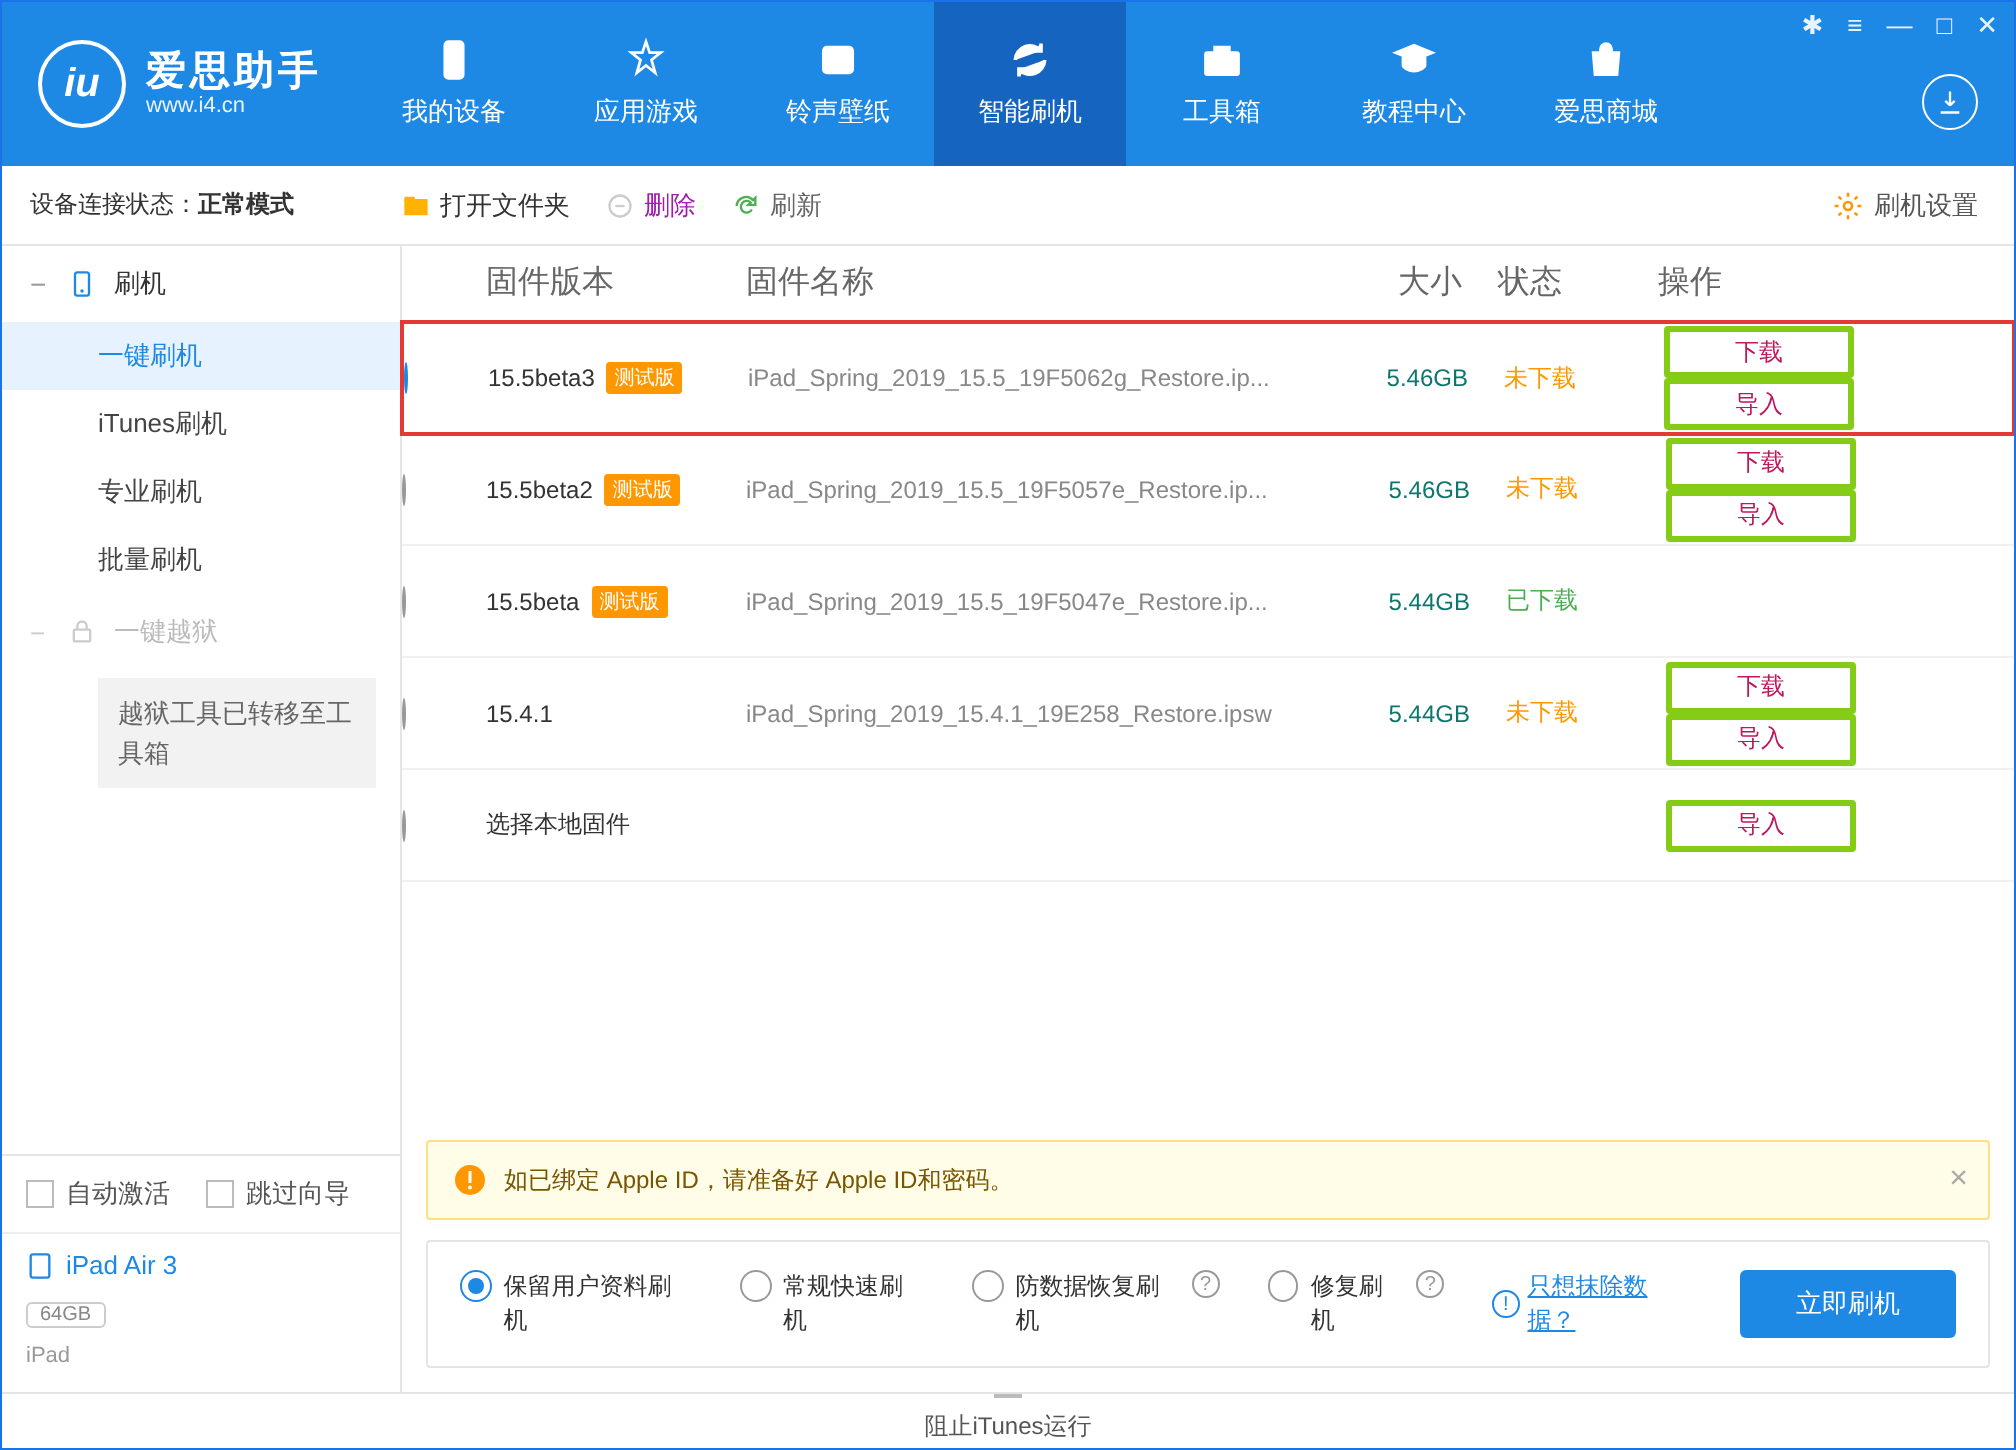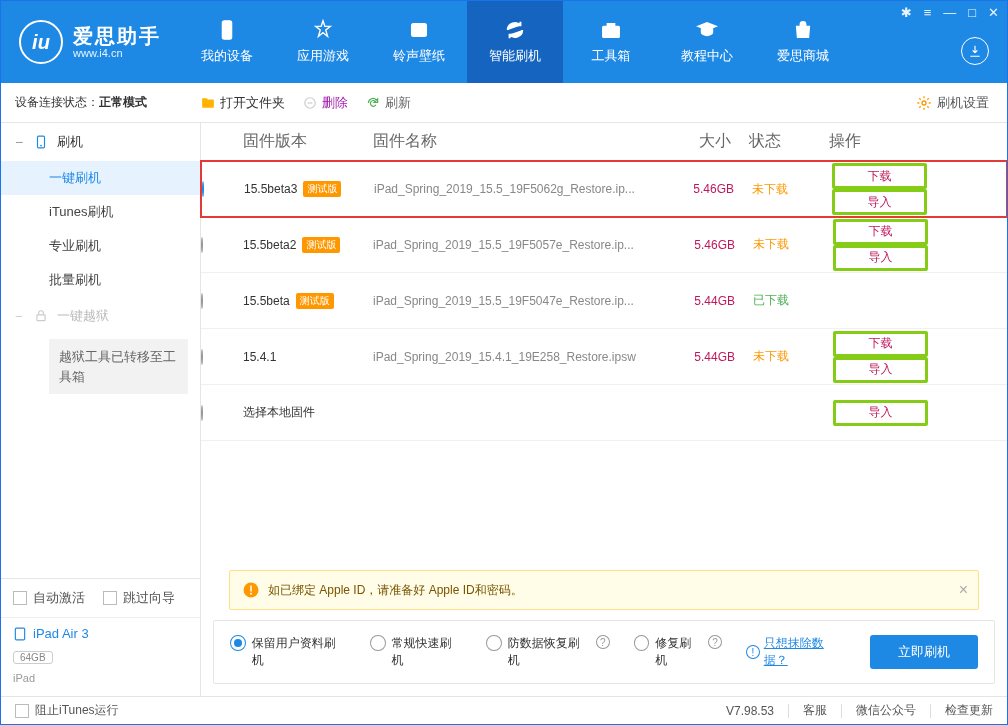--- a/index.html
+++ b/index.html
@@ -66,36 +66,36 @@
 .col-action { width: 170px; }
 
 .trow { display: flex; align-items: center; height: 56px; border-bottom: 1px solid #f0f0f0; font-size: 12px; padding-right: 4px; position: relative; justify-content: flex-end; }
 .trow.highlight { border: 2px solid #e53935; height: 58px; margin: -1px; z-index: 2; }
 .radio { width: 16px; height: 16px; border: 1.5px solid #999; border-radius: 50%; margin: 0 auto; cursor: pointer; position: relative; }
 .radio.checked { border-color: #1e88e5; }
 .radio.checked::after { content: ""; position: absolute; inset: 3px; background: #1e88e5; border-radius: 50%; }
 .ver { font-weight: 500; color: #333; display: flex; align-items: center; gap: 6px; }
 .badge { background: #ff9800; color: #fff; font-size: 10px; padding: 1px 4px; border-radius: 2px; }
 .fname { color: #888; white-space: nowrap; overflow: hidden; text-overflow: ellipsis; }
-.size { color: #be185d; }
+.size { color: #0f766e; }
 .st-not { color: #ff9800; }
 .st-done { color: #4caf50; }
 .btn { width: 95px; height: 26px; border: 3px solid #84cc16; background: #fff; border-radius: 2px; cursor: pointer; font-size: 12px; color: #be185d; margin-right: 8px; }
 
 
-.warn-bar { margin: 6px 28px 0; height: 40px; background: #fffde7; border: 1px solid #ffe082; border-radius: 2px; display: flex; align-items: center; padding: 0 12px; gap: 8px; font-size: 12px; color: #795500; position: relative; }
+.warn-bar { margin: 6px 12px 0; height: 40px; background: #fffde7; border: 1px solid #ffe082; border-radius: 2px; display: flex; align-items: center; padding: 0 12px; gap: 8px; font-size: 12px; color: #795500; position: relative; }
 .warn-bar .x { position: absolute; right: 10px; color: #aaa; cursor: pointer; font-size: 16px; }
 .flash-panel { margin: 10px 12px 12px; height: 64px; border: 1px solid #e5e5e5; border-radius: 2px; display: flex; align-items: center; padding: 0 16px; gap: 24px; font-size: 12px; }
 .opt { display: flex; gap: 6px; cursor: pointer; }
 .help { width: 14px; height: 14px; border: 1px solid #999; border-radius: 50%; font-size: 10px; color: #999; display: inline-flex; align-items: center; justify-content: center; cursor: pointer; }
 .link { color: #1e88e5; text-decoration: underline; cursor: pointer; }
 .primary-btn { margin-left: auto; width: 110px; height: 34px; background: #1e88e5; color: #fff; border: none; border-radius: 3px; font-size: 13px; cursor: pointer; }
 
 
-.statusbar { height: 28px; border-top: 1px solid #e5e5e5; display: flex; align-items: center; padding: 0 14px; font-size: 12px; color: #555; gap: 6px; }
+.statusbar { height: 28px; border-top: 1px solid #e5e5e5; display: flex; align-items: center; padding: 0 14px; font-size: 12px; color: #555; gap: 6px; flex-direction: column; }
 .statusbar .right-group { margin-left: auto; display: flex; align-items: center; gap: 4px; }
 .vdiv { width: 1px; height: 14px; background: #ddd; margin: 0 10px; }
 
 
 .content-stack { margin-top: auto; }
 </style>
 </head>
 <body>
 
 <div class="header">

